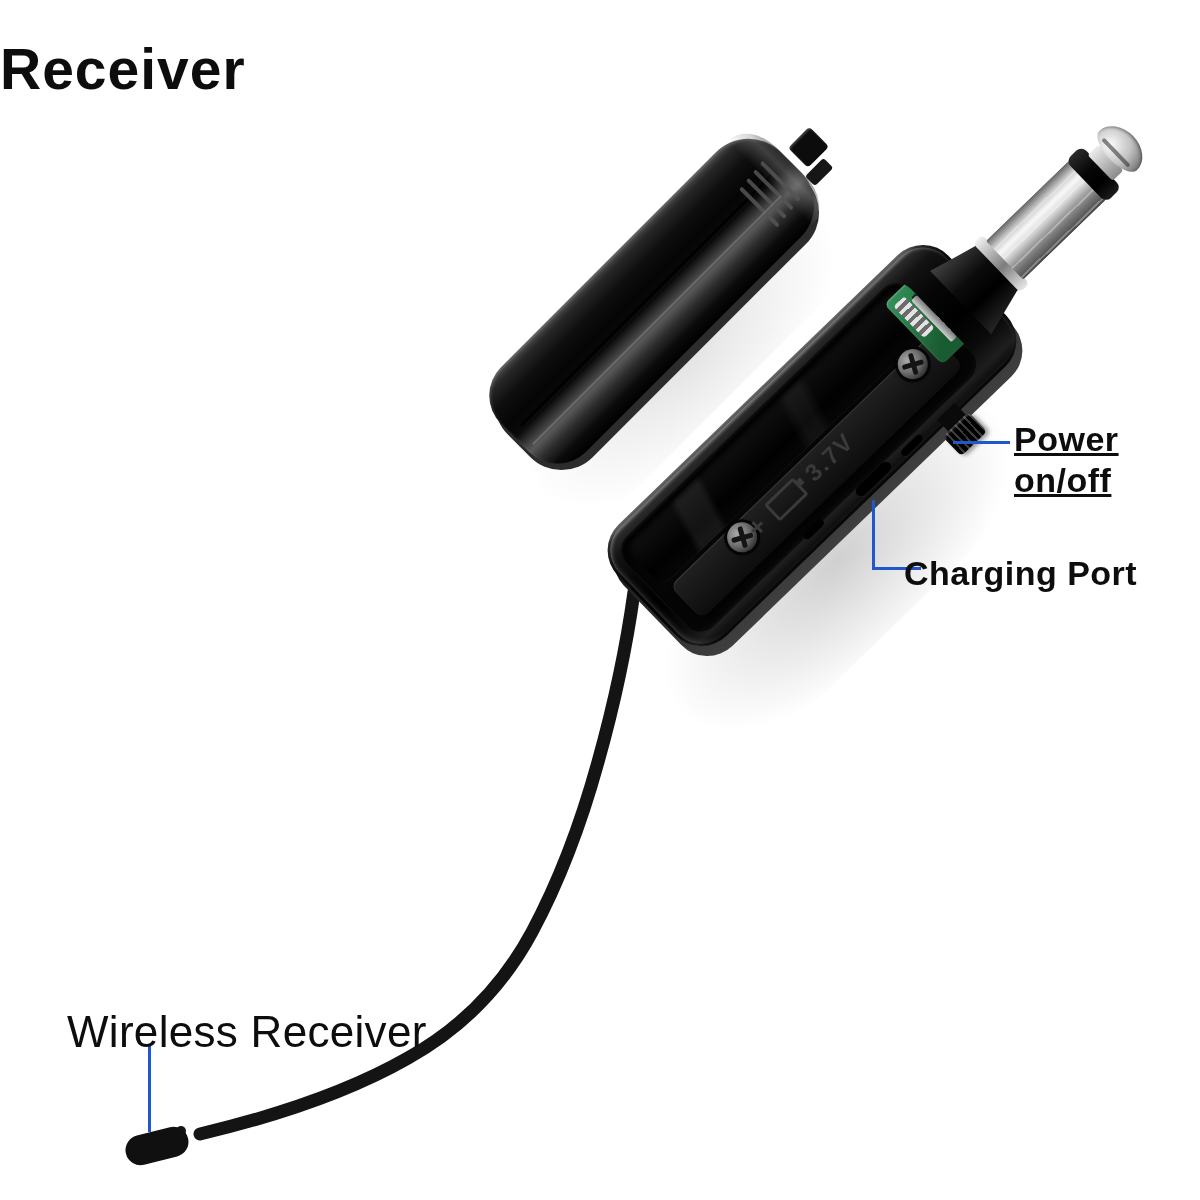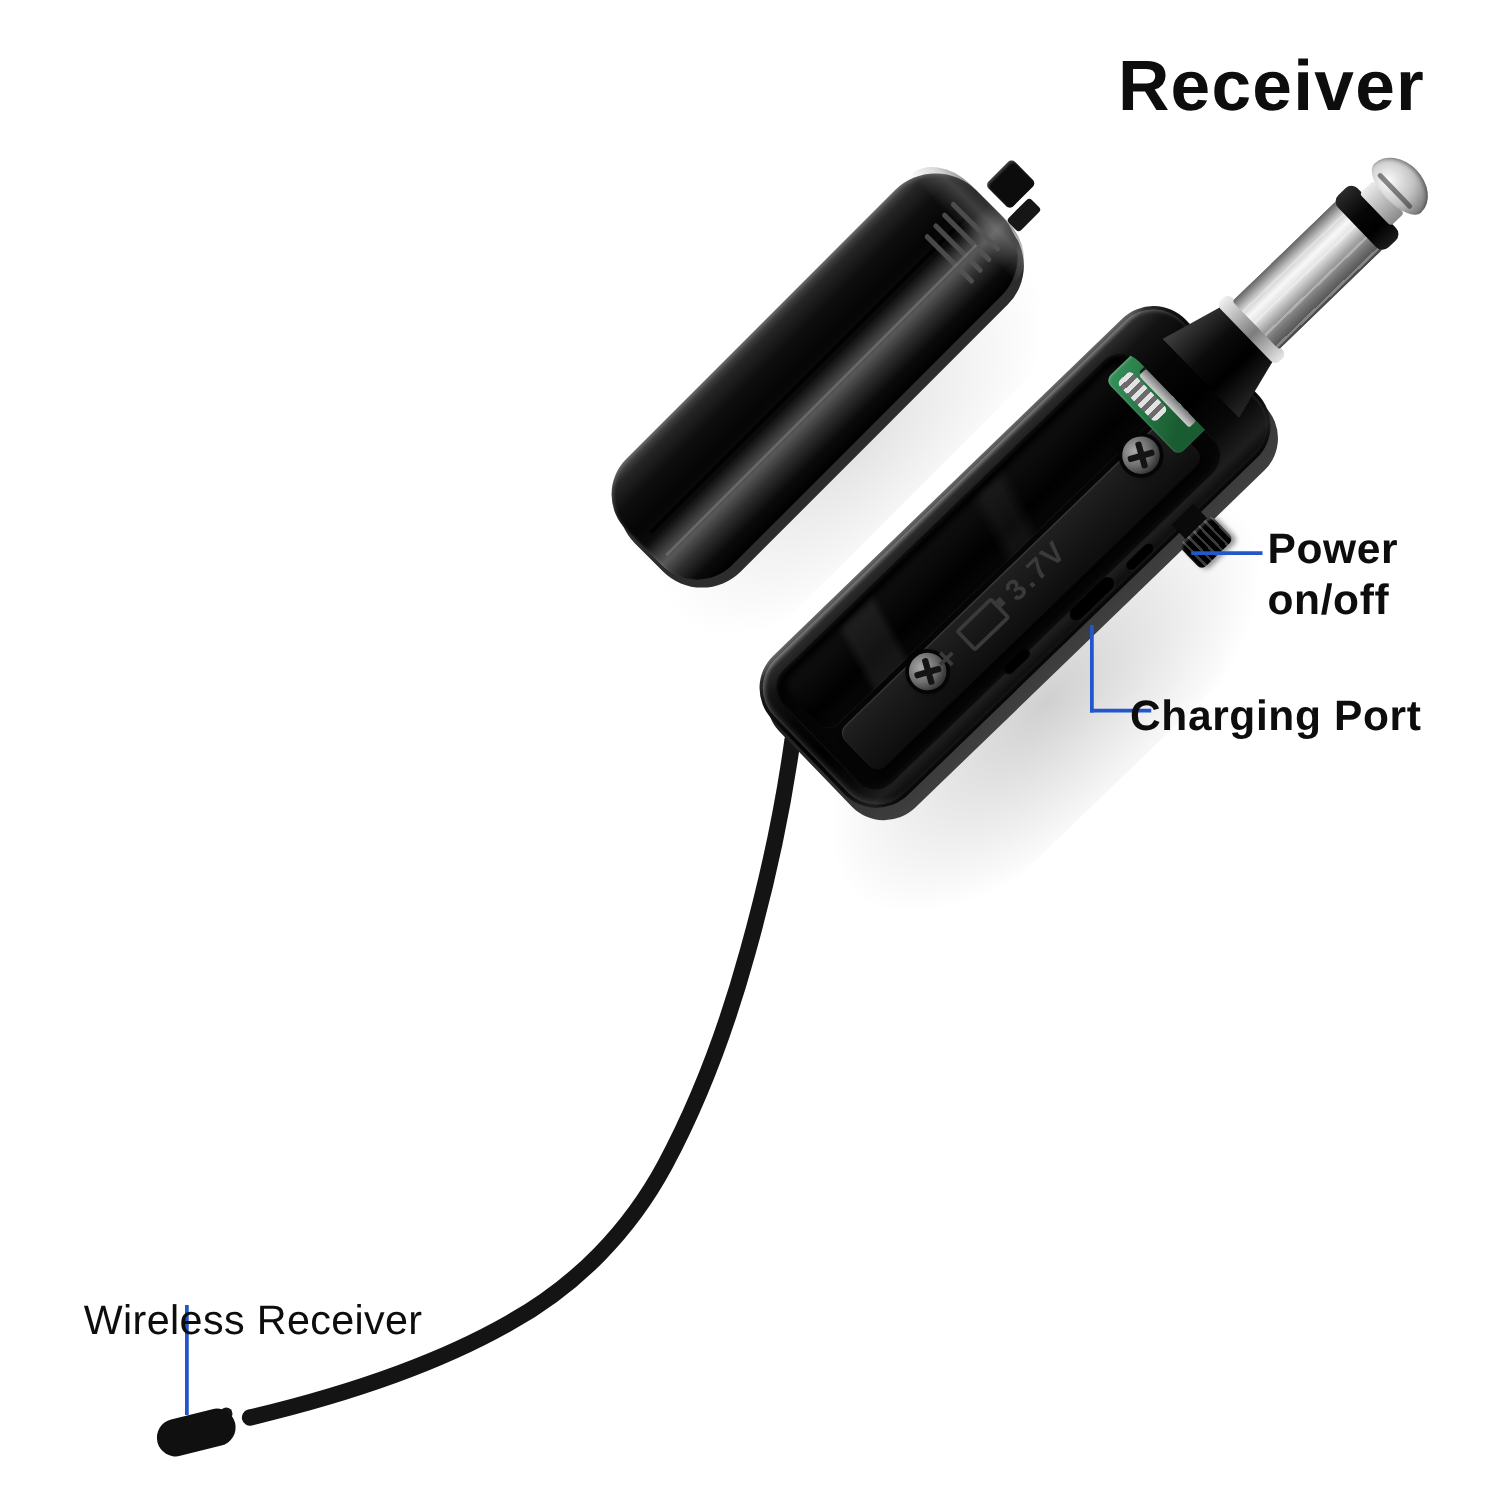--- a/index.html
+++ b/index.html
@@ -1,25 +1,25 @@
 <!DOCTYPE html>
 <html><head>
 <meta charset="utf-8">
 <style>
   html,body{margin:0;padding:0;background:#ffffff;}
   body{width:1200px;height:1200px;position:relative;overflow:hidden;
        font-family:"Liberation Sans",sans-serif;color:#0d0d0d;}
   .abs{position:absolute;}
   
-  .page-title{left:0;top:36px;width:1140px;text-align:right;
+  .page-title{left:0;top:36px;width:1140px;text-align:left;
     font-size:57px;font-weight:bold;letter-spacing:1px;z-index:10;}
   .label{z-index:10;white-space:nowrap;}
-  .label-power{left:1014px;top:419px;font-size:34px;font-weight:bold;line-height:41px;letter-spacing:.5px;}
+  .label-power{left:1014px;top:419px;font-size:34px;font-weight:bold;line-height:41px;letter-spacing:.5px;text-decoration:underline;}
   .label-charging{left:904px;top:554px;font-size:34px;font-weight:bold;letter-spacing:.5px;}
-  .label-wireless{left:67px;top:1037px;font-size:33px;font-weight:normal;letter-spacing:.3px;}
+  .label-wireless{left:67px;top:1007px;font-size:44px;font-weight:normal;letter-spacing:.3px;}
   
   .cline{background:#2256cb;z-index:9;}
   .line-power{left:953px;top:441px;width:57px;height:3px;}
   .line-charging-v{left:872px;top:500px;width:3px;height:70px;}
   .line-charging-h{left:872px;top:567px;width:49px;height:3px;}
   .line-wireless{left:148px;top:1044px;width:3px;height:88px;}
   
   .shadow-a{left:610px;top:460px;width:440px;height:190px;transform:rotate(-44deg);
     background:radial-gradient(ellipse at 50% 55%,rgba(40,40,40,.22),rgba(0,0,0,0) 70%);z-index:0;}
   .shadow-b{left:470px;top:262px;width:400px;height:160px;transform:rotate(-45deg);

